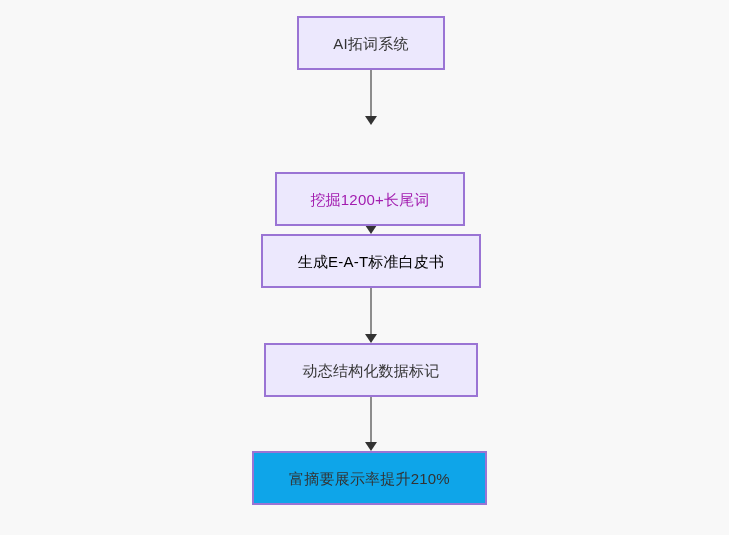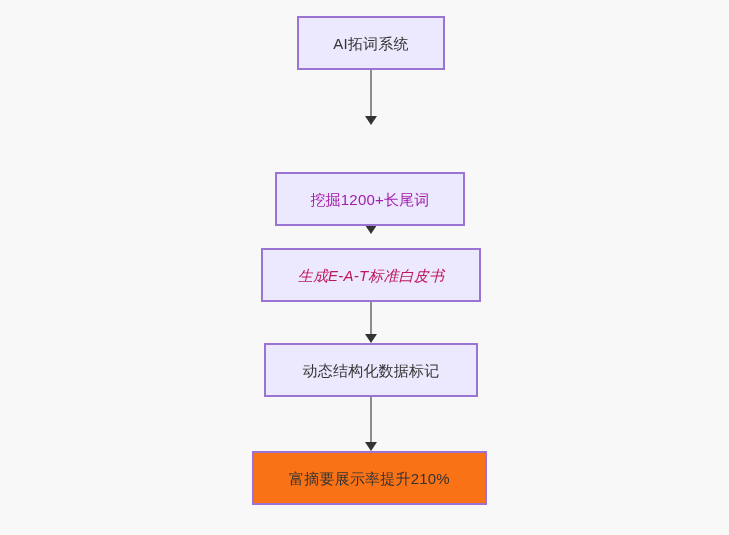--- a/index.html
+++ b/index.html
@@ -81,22 +81,22 @@
     <div class="connector" style="left: 364px; top: 397px; height: 54px;">
       <div class="stem" style="height: 45px; background: rgb(141, 141, 141);"></div>
       <div class="head" style="top: 45px; border-top-color: rgb(51, 51, 51);"></div>
     </div>
     <div class="node" style="left: 297px; top: 16px; width: 148px; height: 54px; background: rgb(236, 232, 253); border-color: rgb(154, 116, 212); color: rgb(51, 51, 51);">
       <span class="node-label">AI拓词系统</span>
     </div>
     <div class="node" style="left: 275px; top: 125px; width: 190px; height: 54px; background: rgb(236, 232, 253); border-color: rgb(154, 116, 212); color: #a21caf; margin-top: 47px;">
       <span class="node-label">挖掘1200+长尾词</span>
     </div>
-    <div class="node" style="left: 261px; top: 248px; width: 220px; height: 54px; background: rgb(236, 232, 253); border-color: rgb(154, 116, 212); color: #be185d; font-style: italic;">
+    <div class="node" style="left: 261px; top: 234px; width: 220px; height: 54px; background: rgb(236, 232, 253); border-color: rgb(154, 116, 212); color: #000000;">
       <span class="node-label">生成E-A-T标准白皮书</span>
     </div>
     <div class="node" style="left: 264px; top: 343px; width: 214px; height: 54px; background: rgb(236, 232, 253); border-color: rgb(154, 116, 212); color: rgb(51, 51, 51); text-align: right;">
       <span class="node-label">动态结构化数据标记</span>
     </div>
-    <div class="node" style="left: 252px; top: 451px; width: 235px; height: 54px; background: #f97316; border-color: rgb(154, 116, 212); color: rgb(51, 51, 51);">
+    <div class="node" style="left: 252px; top: 451px; width: 235px; height: 54px; background: #0ea5e9; border-color: rgb(154, 116, 212); color: rgb(51, 51, 51);">
       <span class="node-label">富摘要展示率提升210%</span>
     </div>
   </div>
 
 </body></html>

